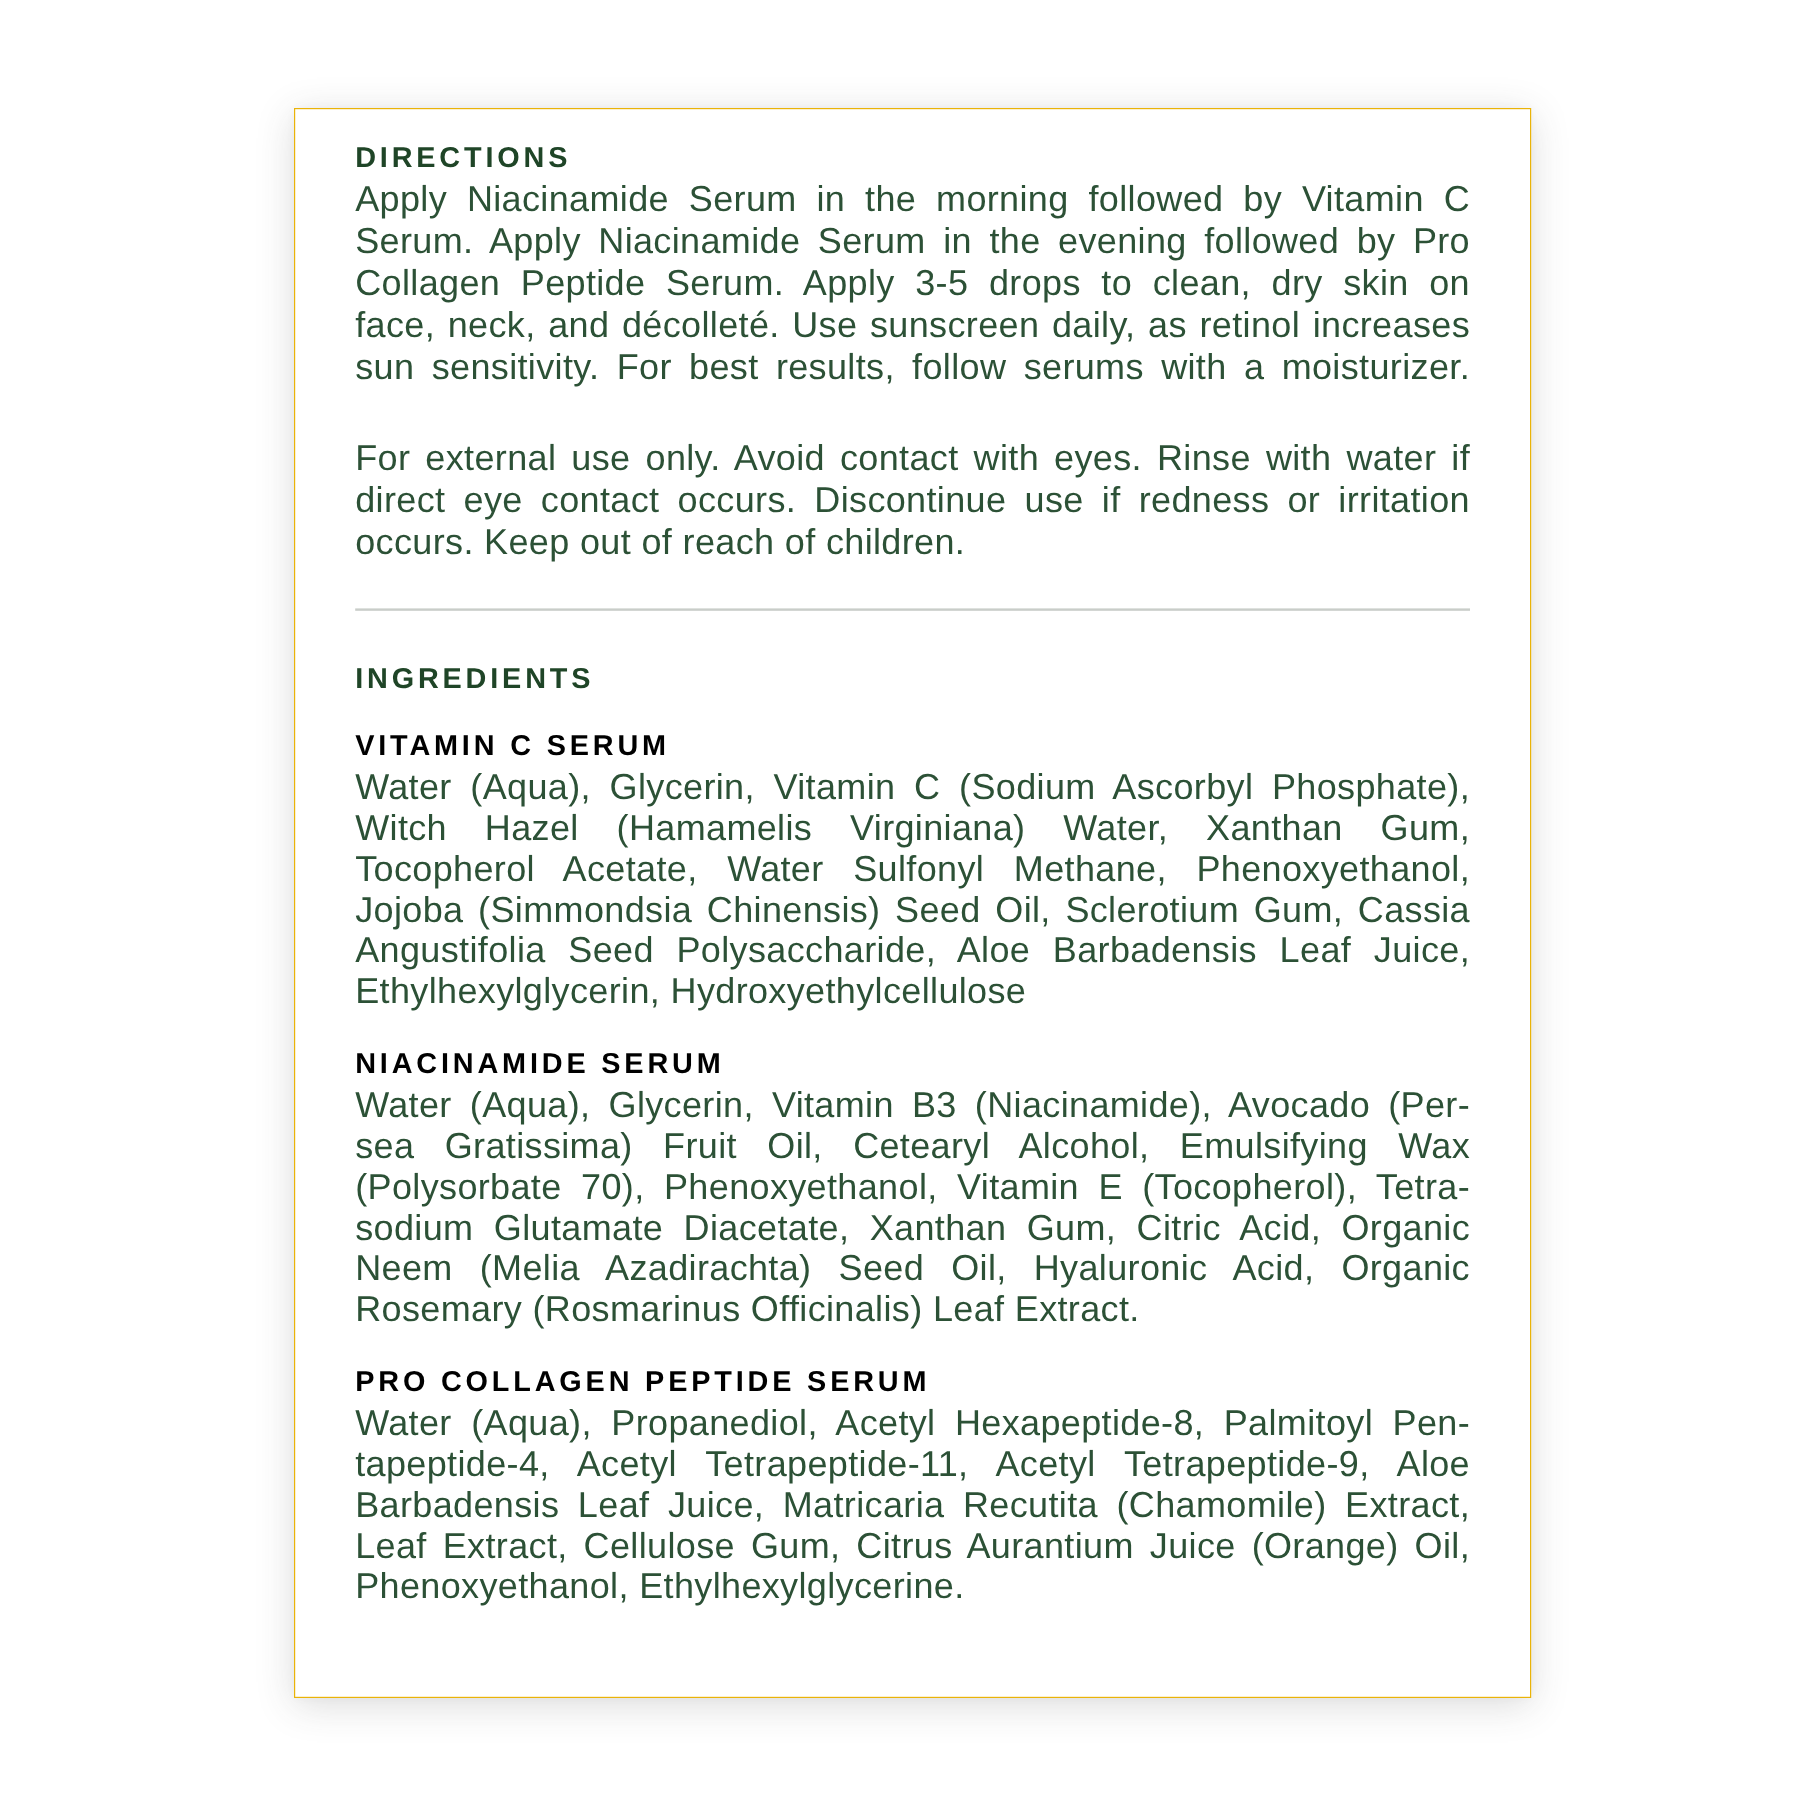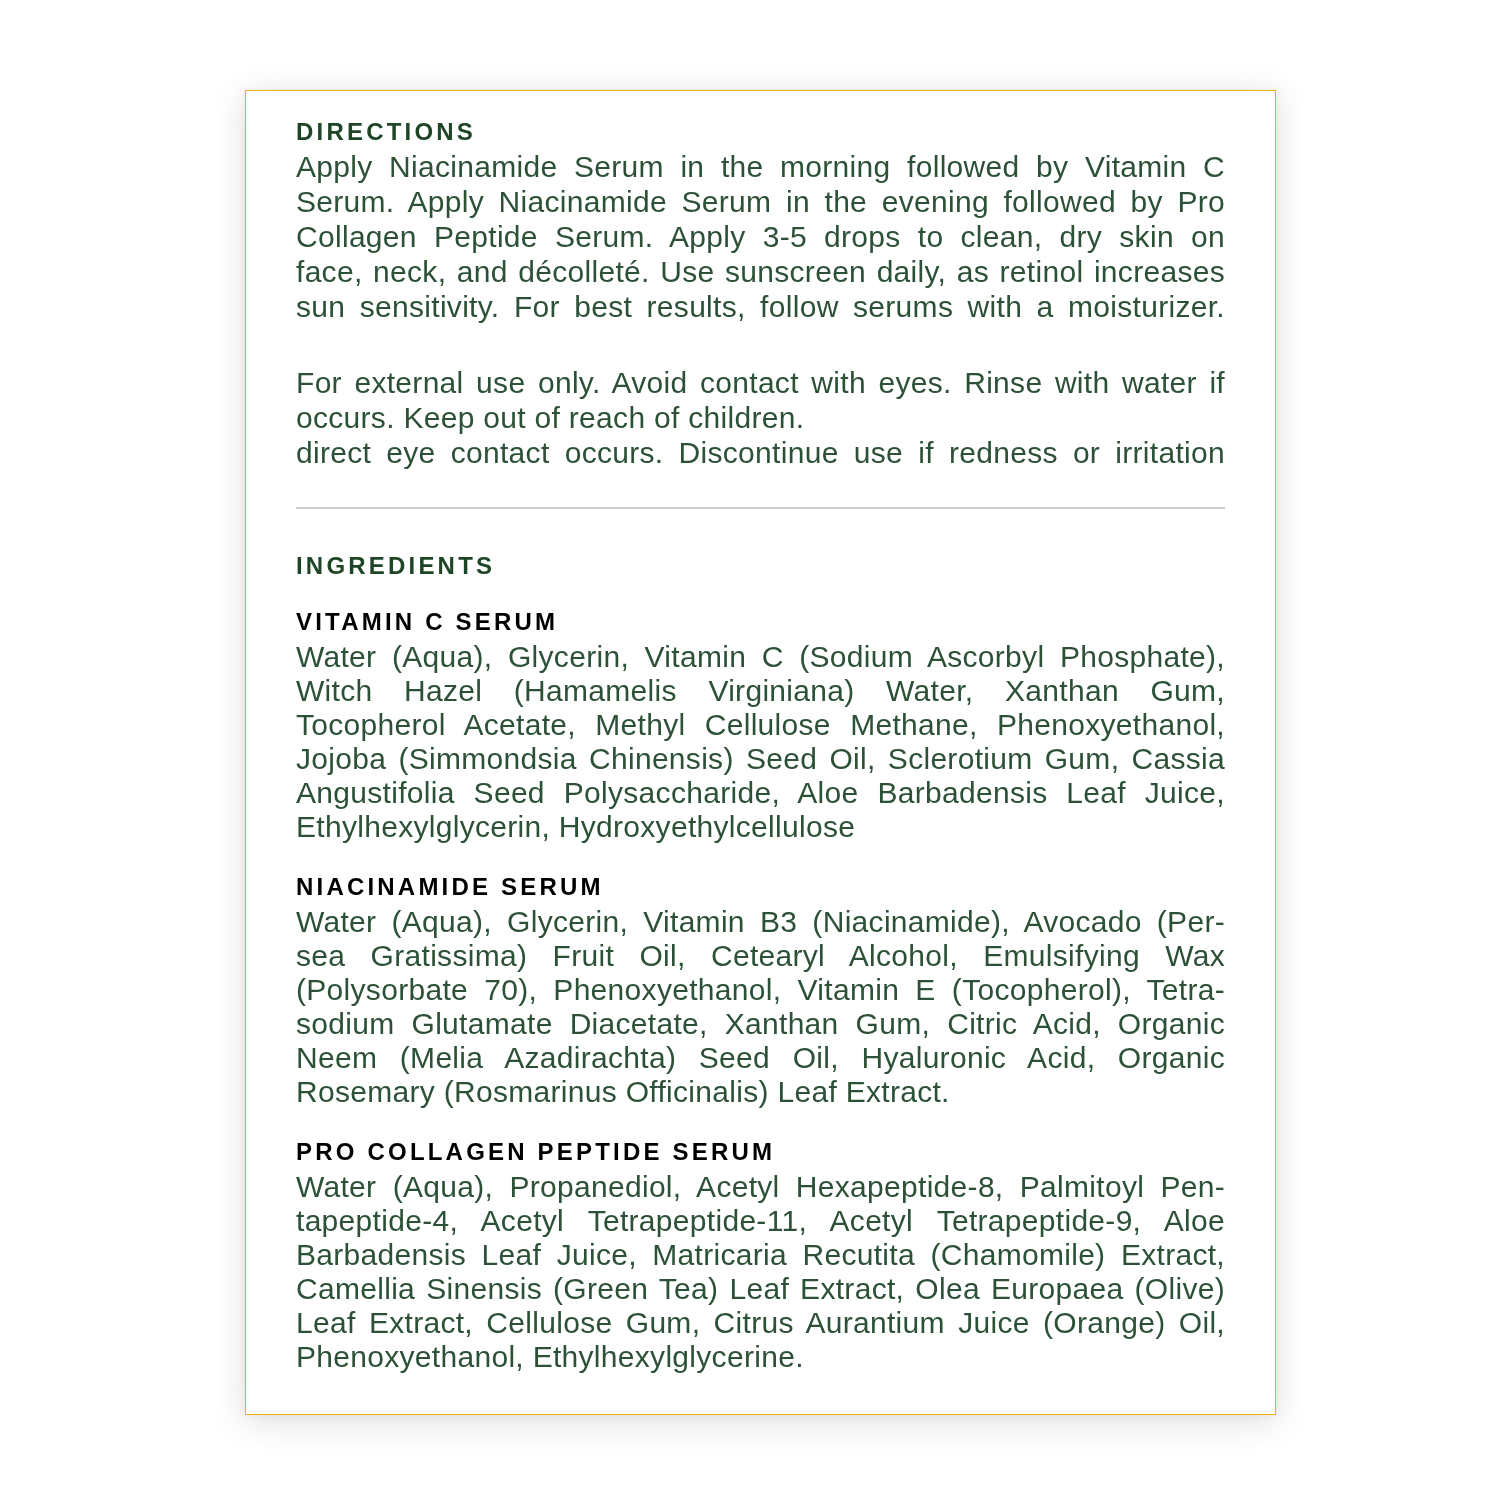--- a/index.html
+++ b/index.html
@@ -76,36 +76,36 @@
     <div class="para para-directions usage-para">
         <div class="jline">Apply Niacinamide Serum in the morning followed by Vitamin C</div>
         <div class="jline">Serum. Apply Niacinamide Serum in the evening followed by Pro</div>
         <div class="jline">Collagen Peptide Serum. Apply 3-5 drops to clean, dry skin on</div>
         <div class="jline">face, neck, and décolleté. Use sunscreen daily, as retinol increases</div>
         <div class="jline">sun sensitivity. For best results, follow serums with a moisturizer.</div>
       </div>
 
     <div class="para para-directions warning-para">
         <div class="jline">For external use only. Avoid contact with eyes. Rinse with water if</div>
+        <div class="jline">direct eye contact occurs. Discontinue use if redness or irritation</div>
         <div class="jline jline-last">occurs. Keep out of reach of children.</div>
-        <div class="jline">direct eye contact occurs. Discontinue use if redness or irritation</div>
       </div>
   </div>
 
   <div class="divider"></div>
 
   <div class="section">
     <div class="section-heading ingredients-heading">INGREDIENTS</div>
 
     <div class="product">
       <div class="sub-heading">VITAMIN C SERUM</div>
       <div class="para para-ingredients">
           <div class="jline">Water (Aqua), Glycerin, Vitamin C (Sodium Ascorbyl Phosphate),</div>
           <div class="jline">Witch Hazel (Hamamelis Virginiana) Water, Xanthan Gum,</div>
-          <div class="jline">Tocopherol Acetate, Methyl Cellulose Methane, Phenoxyethanol,</div>
+          <div class="jline">Tocopherol Acetate, Water Sulfonyl Methane, Phenoxyethanol,</div>
           <div class="jline">Jojoba (Simmondsia Chinensis) Seed Oil, Sclerotium Gum, Cassia</div>
           <div class="jline">Angustifolia Seed Polysaccharide, Aloe Barbadensis Leaf Juice,</div>
           <div class="jline jline-last">Ethylhexylglycerin, Hydroxyethylcellulose</div>
         </div>
     </div>
 
     <div class="product">
       <div class="sub-heading">NIACINAMIDE SERUM</div>
       <div class="para para-ingredients">
           <div class="jline">Water (Aqua), Glycerin, Vitamin B3 (Niacinamide), Avocado (Per-</div>
@@ -116,20 +116,19 @@
           <div class="jline jline-last">Rosemary (Rosmarinus Officinalis) Leaf Extract.</div>
         </div>
     </div>
 
     <div class="product">
       <div class="sub-heading">PRO COLLAGEN PEPTIDE SERUM</div>
       <div class="para para-ingredients">
           <div class="jline">Water (Aqua), Propanediol, Acetyl Hexapeptide-8, Palmitoyl Pen-</div>
           <div class="jline">tapeptide-4, Acetyl Tetrapeptide-11, Acetyl Tetrapeptide-9, Aloe</div>
           <div class="jline">Barbadensis Leaf Juice, Matricaria Recutita (Chamomile) Extract,</div>
-          <div class="jline">Camellia Sinensis (Green Tea) Leaf Extract, Olea Europaea (Olive)</div>
           <div class="jline">Leaf Extract, Cellulose Gum, Citrus Aurantium Juice (Orange) Oil,</div>
           <div class="jline jline-last">Phenoxyethanol, Ethylhexylglycerine.</div>
         </div>
     </div>
   </div>
 
 </div>
 
 </body></html>

